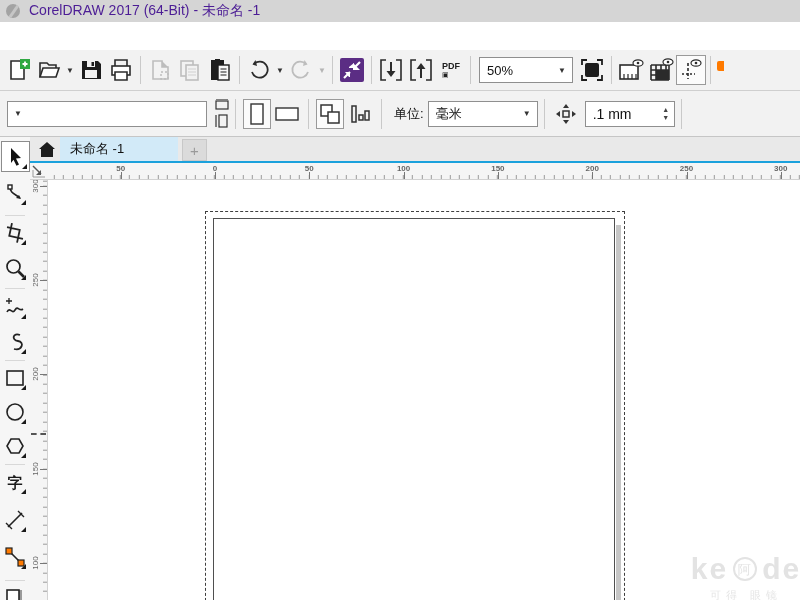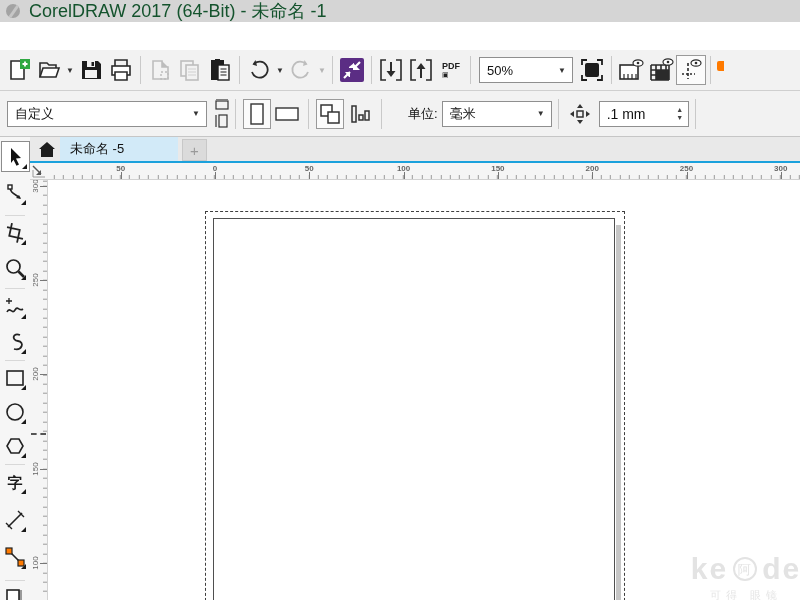--- a/index.html
+++ b/index.html
@@ -5,21 +5,21 @@
   * { margin:0; padding:0; box-sizing:border-box; }
   html,body { width:800px; height:600px; overflow:hidden; }
   body { font-family:"Liberation Sans","DejaVu Sans",sans-serif; background:#fff; }
   #app { position:relative; width:800px; height:600px; background:#fff; overflow:hidden; }
 
   
   .titlebar { position:absolute; left:0; top:0; width:800px; height:22px; background:#d5d5d5;
               display:flex; align-items:center; padding-left:6px; }
   .app-logo { width:14px; height:14px; border-radius:50%; background:#a3a3a3; position:relative; overflow:hidden; margin-right:9px; }
   .app-logo::after{ content:""; position:absolute; left:6px; top:-2px; width:3px; height:20px; background:#c6c6c6; transform:rotate(35deg); }
-  .title-text { font-size:18px; color:#14532d; }
+  .title-text { font-size:14px; color:#4c1d95; }
 
   
   .menubar { position:absolute; left:0; top:22px; width:800px; height:28px; background:#d5d5d5;
              border-bottom:1px solid #c0c0c0; display:flex; align-items:center; padding-left:2px; }
   .menu-item { font-size:14px; color:#111; padding:0 13px; height:28px; line-height:28px; white-space:nowrap; cursor:default; }
 
   
   .toolbar { position:absolute; left:0; top:50px; width:800px; height:41px; background:#f2f2f2;
              border-bottom:1px solid #cfcfcf; display:flex; align-items:center; padding-left:4px; }
   .tbtn { width:30px; height:30px; display:flex; align-items:center; justify-content:center; flex:0 0 auto; }
@@ -43,21 +43,21 @@
   .select .sval { flex:1; font-size:13px; color:#111; padding-left:7px; white-space:nowrap; }
   .select .sarr { width:20px; text-align:center; font-size:8px; color:#333; }
   .preset-select { width:200px; margin-left:7px; }
   .size-glyphs { margin-left:8px; display:flex; flex-direction:column; gap:3px; }
   .size-fields { margin-left:4px; display:flex; flex-direction:column; gap:2px; }
   .sfield { display:flex; align-items:center; border:1px solid #8f8f8f; background:#fff; height:19px; width:88px; }
   .sfield .fval { flex:1; font-size:12px; color:#111; padding-left:4px; }
   .sfield .hspin { width:24px; font-size:7px; color:#444; text-align:center; letter-spacing:2px; border-left:1px solid #bbb; }
   .pbtn { width:28px; height:30px; display:flex; align-items:center; justify-content:center; margin:0 1px; }
   .psep { width:1px; height:30px; background:#c9c9c9; margin:0 6px; }
-  .unit-label { font-size:13px; color:#111; margin-left:20px; }
+  .unit-label { font-size:13px; color:#111; margin-left:6px; }
   .unit-select { width:110px; margin-left:4px; }
   .nudge-field { display:flex; align-items:center; border:1px solid #8f8f8f; background:#fff; height:26px; width:90px; margin-left:4px; }
   .nudge-field .fval { flex:1; font-size:14px; color:#111; padding-left:7px; }
   .nudge-field .vspin { width:16px; display:flex; flex-direction:column; align-items:center; font-size:7px; color:#444; line-height:8px; }
 
   
   .tabrow { position:absolute; left:30px; top:137px; width:770px; height:26px; background:#e9e9e9; }
   .home-btn { position:absolute; left:4px; top:1px; width:26px; height:23px; display:flex; align-items:center; justify-content:center; }
   .doc-tab { position:absolute; left:30px; top:0; width:118px; height:24px; background:#d2eaf8;
              font-size:13px; color:#111; display:flex; align-items:center; padding-left:10px; }
@@ -244,21 +244,20 @@
           <ellipse cx="18" cy="6" rx="5" ry="3.2" fill="#fff" stroke="#2b2b2b" stroke-width="1.2"></ellipse>
           <circle cx="18" cy="6" r="1.3" fill="#2b2b2b"></circle>
         </svg>
     </div>
     <div class="tsep"></div>
     <div class="edge-cut"></div>
   </div>
 
   <div class="propbar">
     <div class="select preset-select">
-      <span class="sval">自定义</span>
       <span class="sarr">▼</span>
     </div>
     <div class="size-glyphs">
       <svg width="14" height="12" viewBox="0 0 14 12">
           <rect x="1" y="2" width="12" height="8" fill="none" stroke="#333" stroke-width="1.2"></rect>
           <path d="M1 0h12" stroke="#333" stroke-width="1.2"></path>
         </svg>
       <svg width="14" height="14" viewBox="0 0 14 14">
           <path d="M1 1v12" stroke="#333" stroke-width="1.2"></path>
           <rect x="4" y="1" width="8" height="12" fill="none" stroke="#333" stroke-width="1.2"></rect>
@@ -315,21 +314,21 @@
     <div class="psep"></div>
   </div>
 
   <div class="tabrow">
     <div class="home-btn">
       <svg width="18" height="17" viewBox="0 0 18 17">
           <path d="M9 1L1 8h2v8h12V8h2z" fill="#1d1d1d"></path>
         </svg>
     </div>
     <div class="doc-tab" style="background: rgb(210, 234, 248);">
-      <span>未命名 -5</span>
+      <span>未命名 -1</span>
     </div>
     <div class="newtab-btn">
       <span>+</span>
     </div>
     <div class="tab-underline" style="background: rgb(27, 161, 220);"></div>
   </div>
 
   <div class="hruler">
     <svg class="corner-glyph" width="14" height="13" viewBox="0 0 14 13">
         <path d="M1 1l8 8" stroke="#555" stroke-width="1.4"></path>

